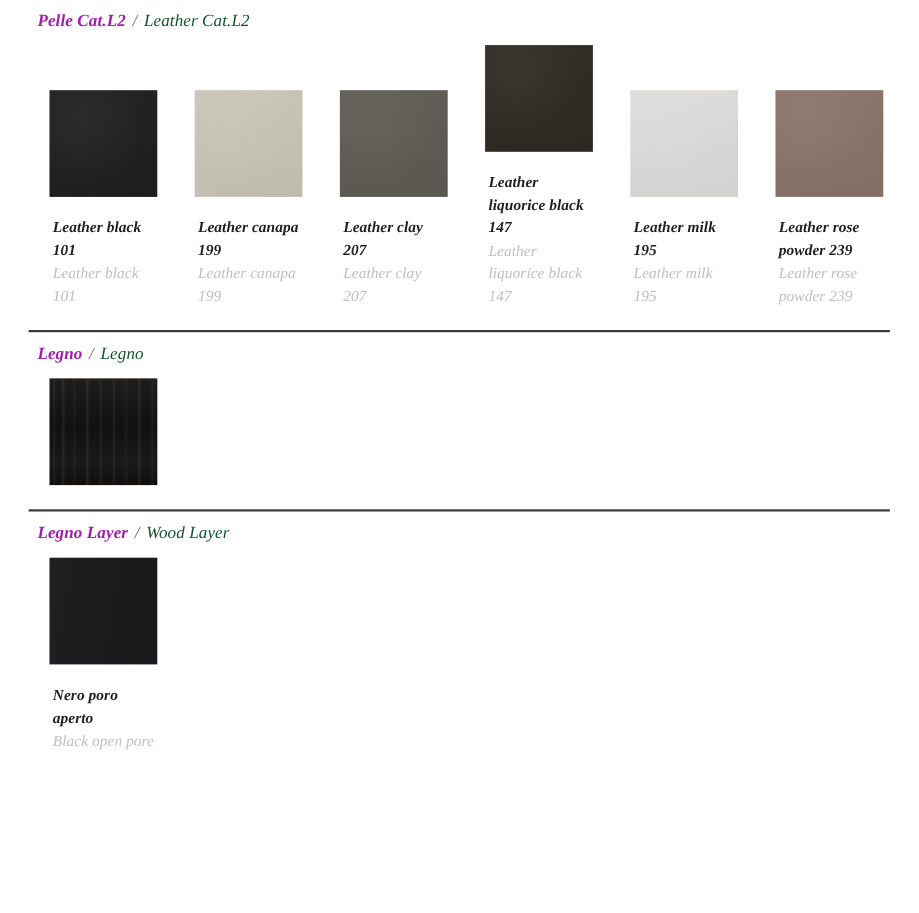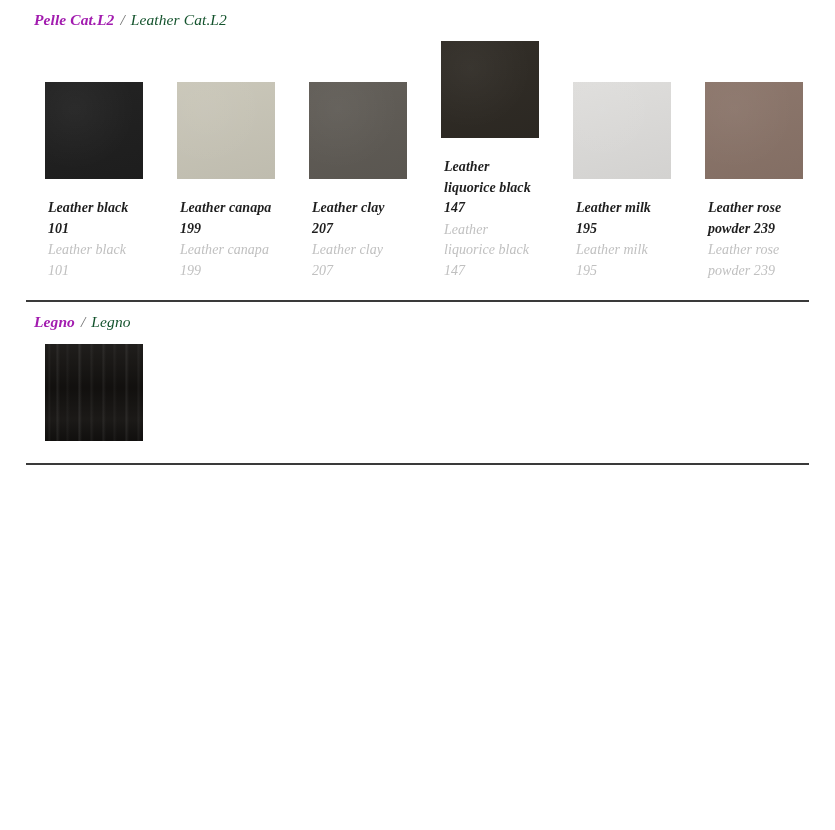--- a/index.html
+++ b/index.html
@@ -219,14 +219,31 @@
 
     <div class="swatch-grid" style="margin-top:13px">
       <div class="swatch-cell">
         <div class="swatch-chip texture-wood" style="background-color:#141210"></div>
       </div>
     </div>
   </div>
 
   <div class="divider" style="margin-top:22px"></div>
 
+  <div class="section">
+    <div class="section-header">
+      <span class="it">Legno Layer</span>
+      <span class="sep">/</span>
+      <span class="en">Wood Layer</span>
+    </div>
+
+    <div class="swatch-grid" style="margin-top:13px">
+      <div class="swatch-cell">
+        <div class="swatch-chip texture-flat" style="background-color:#1b1b1d"></div>
+        <div class="swatch-labels">
+          <div class="label-it">Nero poro aperto</div>
+          <div class="label-en">Black open pore</div>
+        </div>
+      </div>
+    </div>
+  </div>
 
 </div>
 
 </body></html>

